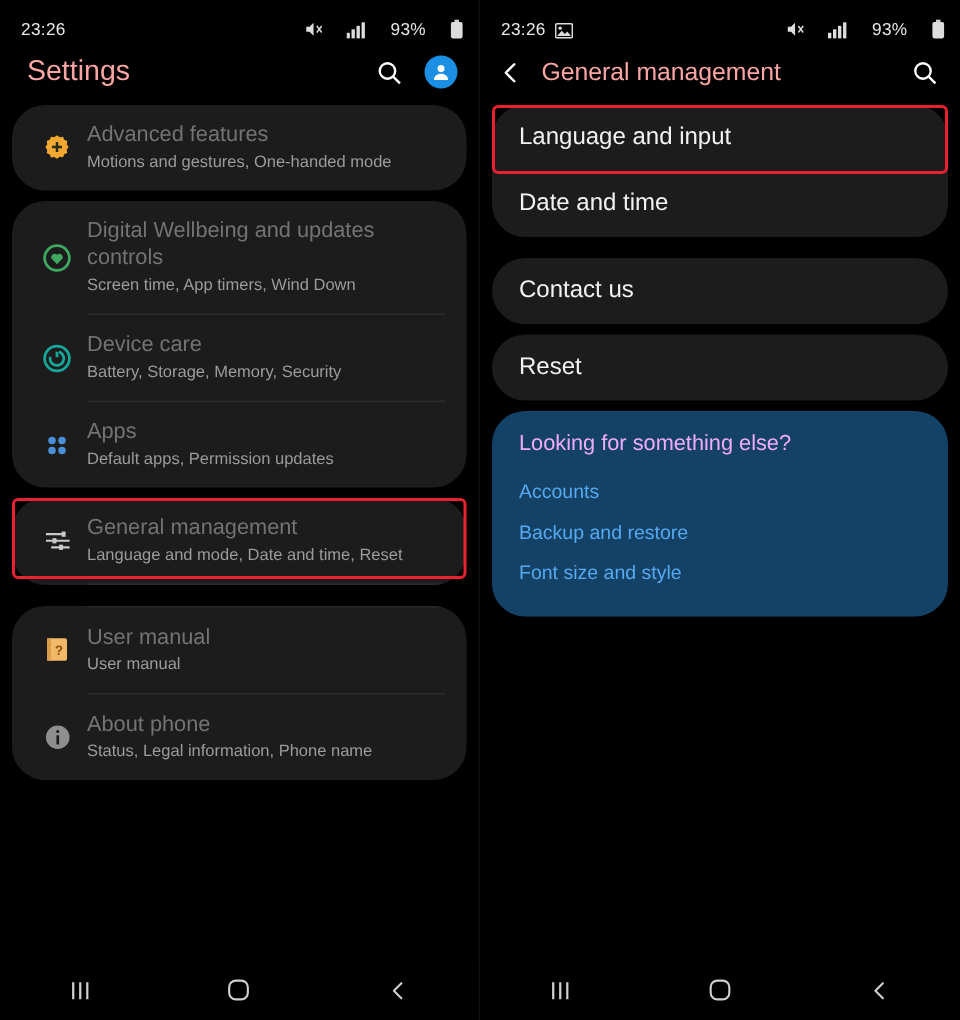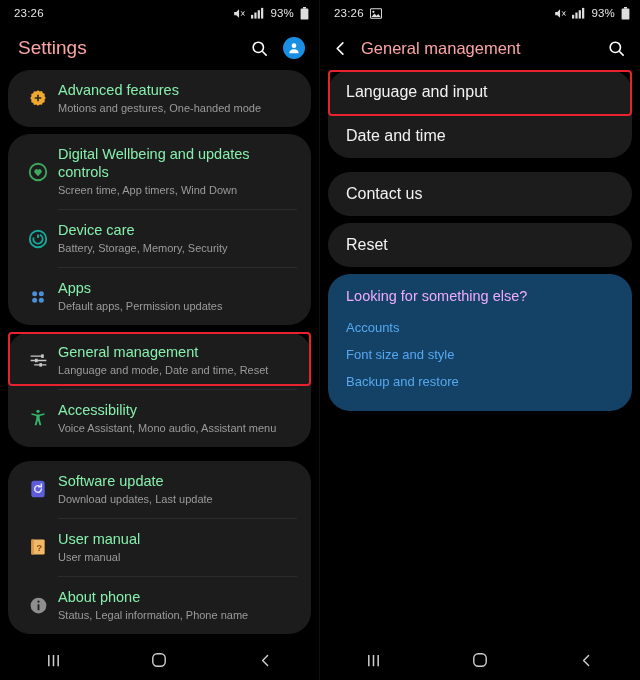--- a/index.html
+++ b/index.html
@@ -9,26 +9,26 @@
     font-family:"Liberation Sans", sans-serif;
     overflow:hidden;
   }
   .screen { display:flex; width:640px; height:680px; }
   .panel { width:320px; height:680px; background:#000; position:relative; display:flex; flex-direction:column; }
   .panel.left { border-right:1px solid #101010; }
 
   
   .statusbar {
     height:26px; flex:0 0 26px;
-    display:flex; align-items:center; justify-content:space-between;
+    display:flex; align-items:flex-end; justify-content:space-between;
     padding:0 10px 0 14px;
     color:#e6e6e6; font-size:11.5px; letter-spacing:.2px;
   }
   .sb-left { display:flex; align-items:center; gap:6px; }
-  .sb-right { display:flex; align-items:center; gap:6px; }
+  .sb-right { display:flex; align-items:center; gap:16px; }
   .sb-pct { font-size:11.5px; color:#e6e6e6; }
   .icn { display:inline-block; line-height:0; }
 
   
   .appbar {
     height:44px; flex:0 0 44px;
     display:flex; align-items:center;
     padding:0 14px;
     color:#fff;
   }
@@ -58,21 +58,21 @@
     display:flex; align-items:center;
     padding:11px 14px 11px 10px;
     position:relative;
   }
   .row .ico {
     width:40px; flex:0 0 40px;
     display:flex; align-items:center; justify-content:center;
   }
   .row .txt { flex:1 1 auto; min-width:0; }
   .row .title {
-    color:#86efac; font-size:14.5px; line-height:1.25; font-weight:400;
+    color:#737373; font-size:14.5px; line-height:1.25; font-weight:400;
   }
   .row .sub {
     color:#9b9b9b; font-size:11px; line-height:1.35; margin-top:2px;
   }
   .divider { height:1px; background:#2c2c2c; margin:0 14px 0 50px; }
 
   
   .hl-wrap { position:relative; margin-bottom:7px; }
   .hl-box {
     position:absolute; inset:0;
@@ -236,50 +236,26 @@
                 <rect x="8" y="10" width="3" height="4" fill="#c9c9c9" stroke="none"></rect>
                 <rect x="13" y="15" width="3" height="4" fill="#c9c9c9" stroke="none"></rect>
               </svg>
             </div>
             <div class="txt">
               <div class="title">General management</div>
               <div class="sub">Language and mode, Date and time, Reset</div>
             </div>
           </div>
           <div class="divider"></div>
-          <div class="row">
-            <div class="ico">
-              <svg width="20" height="20" viewBox="0 0 24 24" fill="#35b46a">
-                <circle cx="12" cy="4" r="2"></circle>
-                <path d="M4 8.2l6 1.4v3.2l-2 8h2.2l1.8-6 1.8 6H16l-2-8V9.6l6-1.4-.4-1.9-6.2 1.5h-2.8L4.4 6.3z"></path>
-              </svg>
-            </div>
-            <div class="txt">
-              <div class="title">Accessibility</div>
-              <div class="sub">Voice Assistant, Mono audio, Assistant menu</div>
-            </div>
-          </div>
         </div>
         <div class="hl-box" style="bottom:auto; height:54px;"></div>
       </div>
       <div class="sp"></div>
 
       <div class="card">
-        <div class="row">
-          <div class="ico">
-            <svg width="20" height="20" viewBox="0 0 24 24">
-              <rect x="4" y="2" width="16" height="20" rx="3.5" fill="#5d5ddb"></rect>
-              <path d="M16 12a4 4 0 11-1.3-3M16 6v3.4h-3.3" fill="none" stroke="#e7e7fb" stroke-width="1.7" stroke-linecap="round"></path>
-            </svg>
-          </div>
-          <div class="txt">
-            <div class="title">Software update</div>
-            <div class="sub">Download updates, Last update</div>
-          </div>
-        </div>
         <div class="divider"></div>
         <div class="row">
           <div class="ico">
             <svg width="20" height="20" viewBox="0 0 24 24">
               <rect x="4" y="3" width="16" height="18" rx="1.6" fill="#f0b867"></rect>
               <rect x="4" y="3" width="3" height="18" fill="#d89a46"></rect>
               <text x="13.5" y="16.5" font-size="11" font-family="Liberation Sans, sans-serif" font-weight="bold" fill="#8c4a10" text-anchor="middle">?</text>
             </svg>
           </div>
           <div class="txt">
@@ -389,22 +365,22 @@
         <div class="hl-box" style="bottom:auto; height:46px;"></div>
       </div>
       <div class="sp"></div>
 
       <div class="srow">Contact us</div>
       <div class="srow">Reset</div>
 
       <div class="promo">
         <div class="promo-title">Looking for something else?</div>
         <a class="promo-link">Accounts</a>
+        <a class="promo-link">Backup and restore</a>
         <a class="promo-link">Font size and style</a>
-        <a class="promo-link">Backup and restore</a>
       </div>
 
     </div>
 
     <div class="navbar">
       <span class="nav-btn">
         <svg width="17" height="15" viewBox="0 0 18 16" stroke="#cfcfcf" stroke-width="1.6">
           <path d="M4 2v12M9 2v12M14 2v12"></path>
         </svg>
       </span>

